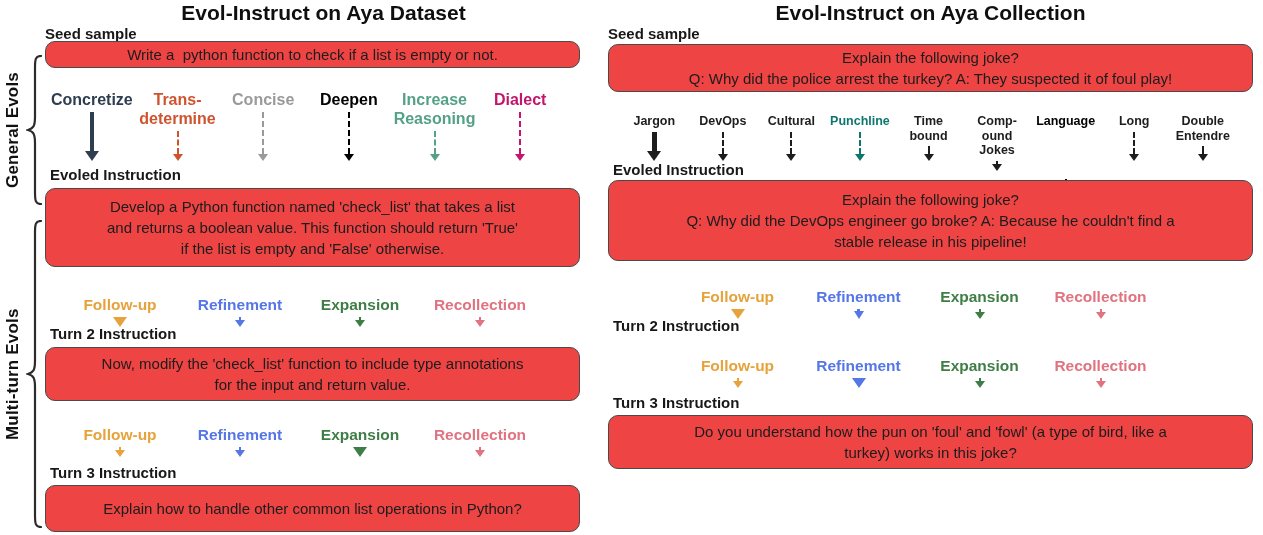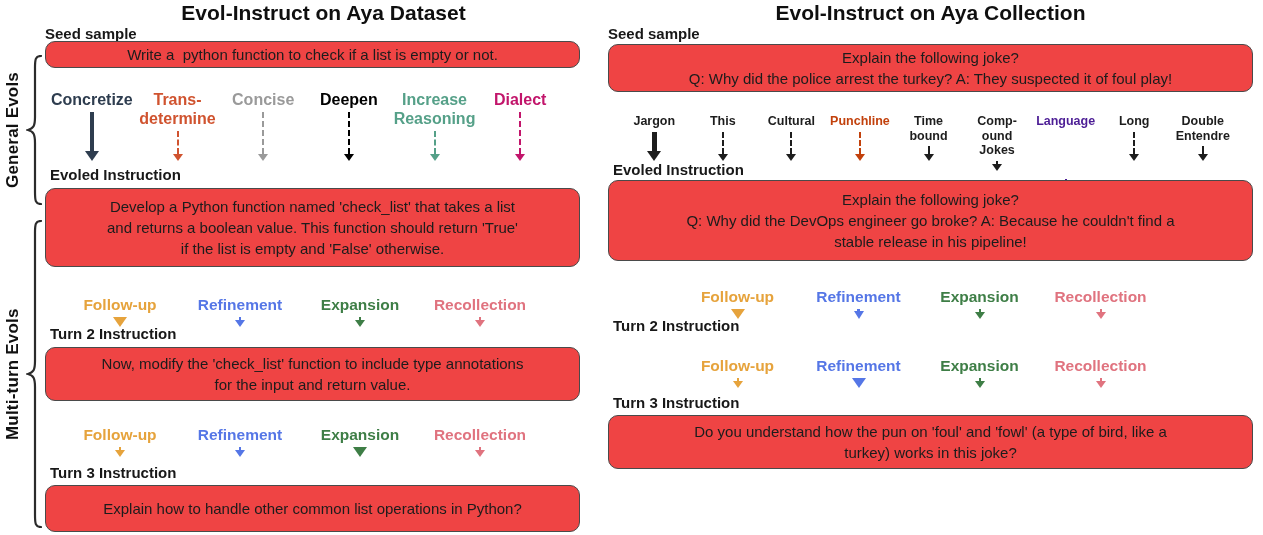--- a/index.html
+++ b/index.html
@@ -215,34 +215,34 @@
 
     <div class="evol-row row-top-r">
       <div class="evol" style="color: rgb(29, 29, 29);">
         <div class="lbl">Jargon</div>
         <div class="arrow arrow-solid">
             <div class="shaft"></div>
             <div class="head"></div>
           </div>
       </div>
       <div class="evol" style="color: rgb(29, 29, 29);">
-        <div class="lbl">This</div>
+        <div class="lbl">DevOps</div>
         <div class="arrow arrow-dashed">
             <div class="shaft"></div>
             <div class="head"></div>
           </div>
       </div>
       <div class="evol" style="color: rgb(29, 29, 29);">
         <div class="lbl">Cultural</div>
         <div class="arrow arrow-dashed">
             <div class="shaft"></div>
             <div class="head"></div>
           </div>
       </div>
-      <div class="evol" style="color: #c2410c;">
+      <div class="evol" style="color: #0f766e;">
         <div class="lbl">Punchline</div>
         <div class="arrow arrow-dashed">
             <div class="shaft"></div>
             <div class="head"></div>
           </div>
       </div>
       <div class="evol" style="color: rgb(29, 29, 29);">
         <div class="lbl">Time
 bound</div>
         <div class="arrow arrow-dashed">
@@ -252,21 +252,21 @@
       </div>
       <div class="evol" style="color: rgb(29, 29, 29);">
         <div class="lbl">Comp-
 ound
 Jokes</div>
         <div class="arrow arrow-dashed">
             <div class="shaft"></div>
             <div class="head"></div>
           </div>
       </div>
-      <div class="evol" style="color: #4c1d95; gap: 47px;">
+      <div class="evol" style="color: #000000; gap: 47px;">
         <div class="lbl">Language</div>
         <div class="arrow arrow-dashed">
             <div class="shaft"></div>
             <div class="head"></div>
           </div>
       </div>
       <div class="evol" style="color: rgb(29, 29, 29);">
         <div class="lbl">Long</div>
         <div class="arrow arrow-dashed">
             <div class="shaft"></div>

